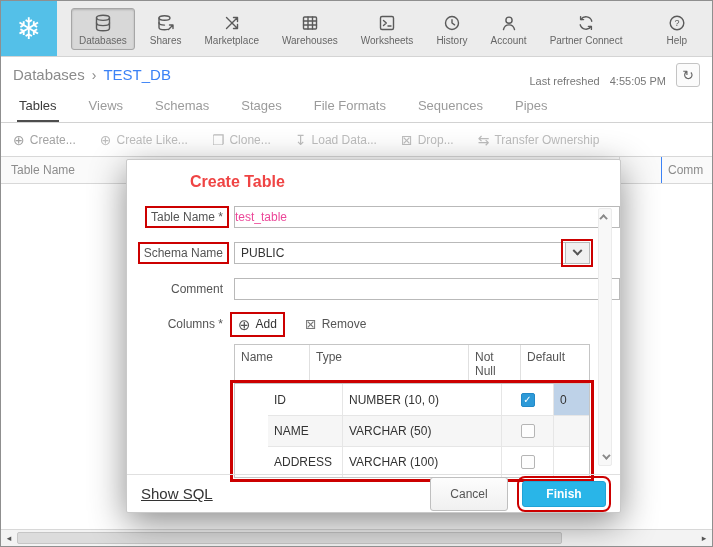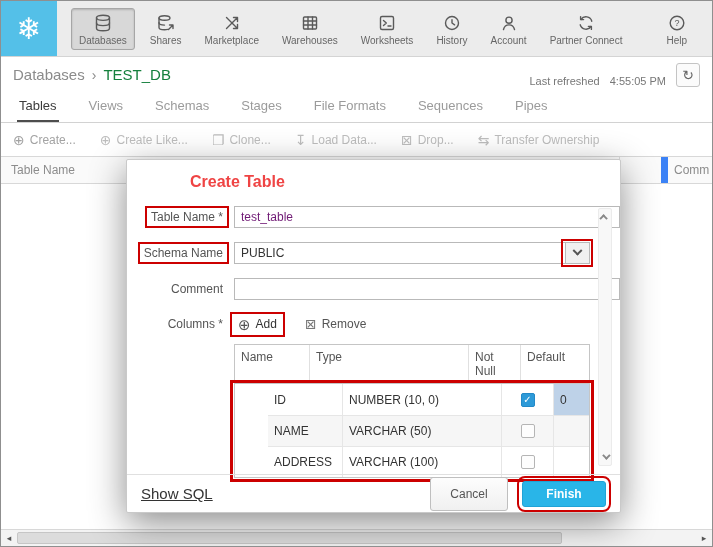--- a/index.html
+++ b/index.html
@@ -14,60 +14,60 @@
   .nav-item { display:flex; flex-direction:column; align-items:center; gap:2px; padding:4px 7px 3px; border:1px solid transparent; border-radius:3px; cursor:pointer; }
   .nav-item.active { background:#D8D8D8; border-color:#A6A6A6; box-shadow:inset 0 1px 2px rgba(0,0,0,.18); }
   .nlabel { font-size:10px; color:#666; white-space:nowrap; }
   .nicon svg { width:20px; height:20px; fill:none; stroke:#5A5A5A; stroke-width:1.4; stroke-linecap:round; stroke-linejoin:round; display:block; }
   .nav-right { display:flex; gap:28px; padding-right:20px; align-items:center; margin-left:auto; }
 
   
   .crumbbar { position:absolute; top:56px; left:0; right:0; height:35px; display:flex; align-items:center; padding:0 12px; background:#fff; }
   .crumb-root { font-size:15px; color:#8B8B8B; cursor:pointer; }
   .crumb-sep { margin:0 7px; color:#8B8B8B; font-size:14px; }
-  .crumb-cur { font-size:15px; color:#15803d; }
+  .crumb-cur { font-size:15px; color:#3b82f6; }
   .crumb-right { margin-left:auto; display:flex; align-items:flex-end; gap:10px; }
   .refresh-note { font-size:11px; color:#777; }
   .refresh-btn { width:24px; height:24px; border:1px solid #C4C4C4; border-radius:3px; background:#FBFBFB; color:#666; font-size:14px; display:flex; align-items:center; justify-content:center; cursor:pointer; }
 
   
   .tabsbar { position:absolute; top:91px; left:0; right:0; height:31px; display:flex; gap:28px; padding:0 16px; border-bottom:1px solid #D2D2D2; align-items:flex-end; background:#fff; }
   .tab { font-size:13px; color:#9B9B9B; padding:6px 2px 9px; cursor:pointer; white-space:nowrap; }
   .tab.active { color:#3C3C3C; border-bottom:2px solid #4D4D4D; padding-bottom:7px; }
 
   
   .toolbar { position:absolute; top:122px; left:0; right:0; height:33px; display:flex; align-items:center; gap:24px; padding:0 12px; background:#fff; }
   .tool { display:flex; align-items:center; gap:5px; color:#BDBDBD; font-size:12px; cursor:default; white-space:nowrap; }
   .tool .ticon { font-size:14px; line-height:1; }
   .tool.first { color:#A3A3A3; }
 
   
   .listheader { position:absolute; top:155px; left:0; right:0; height:28px; background:#FAFAFA; border-top:1px solid #D8D8D8; border-bottom:1px solid #D8D8D8; display:flex; align-items:stretch; font-size:12px; color:#8C8C8C; }
   .lh-name { padding-left:10px; flex:1; display:flex; align-items:center; }
   .lh-mid { width:42px; border-left:1px solid #DCDCDC; }
-  .lh-comment { width:51px; border-left:7px solid #3b82f6; display:flex; align-items:center; padding-left:6px; overflow:hidden; white-space:nowrap; }
+  .lh-comment { width:51px; border-left:1px solid #3b82f6; display:flex; align-items:center; padding-left:6px; overflow:hidden; white-space:nowrap; }
 
   
   .hscroll { position:absolute; left:0; right:0; bottom:0; height:17px; background:#F3F3F3; border-top:1px solid #D8D8D8; }
   .hs-arrow { position:absolute; top:0; width:16px; height:16px; color:#555; font-size:9px; display:flex; align-items:center; justify-content:center; cursor:pointer; }
   .hs-left { left:0; } .hs-right { right:0; }
   .hs-thumb { position:absolute; left:16px; top:2px; height:12px; width:545px; background:#DCDCDC; border:1px solid #C6C6C6; border-radius:2px; cursor:pointer; }
 
   
   .modal { position:absolute; left:125px; top:158px; width:495px; height:354px; background:#fff; border:1px solid #C9C9C9; border-radius:2px; box-shadow:0 10px 36px rgba(0,0,0,.45); }
   .m-title { position:absolute; top:13px; left:20px; font-size:16px; font-weight:bold; color:#ef4444;margin-left:43px; }
   .m-form { position:absolute; top:46px; left:0; right:0; }
   .frow { display:flex; align-items:center; margin-bottom:14px; }
   .frow.last { margin-bottom:10px; height:20px; }
   .flabel { width:99px; text-align:right; margin-right:8px; font-size:12px; color:#555; flex-shrink:0; }
   .flabel span { display:inline-block; padding:1px 3px; }
   .red-box { outline:2px solid #CC0000; outline-offset:1px; }
   .red-box-gap { outline:2px solid #CC0000; outline-offset:2px; }
   .red-box-thick { outline:3px solid #CC0000; outline-offset:1px;padding-left:33px; }
-  .finput { width:396px; height:22px; border:1px solid #B9B9B9; font-size:12px; padding:0 6px; color:#701a75; font-family:inherit; background:#fff; }
+  .finput { width:396px; height:22px; border:1px solid #B9B9B9; font-size:12px; padding:0 0; color:#ec4899; font-family:inherit; background:#fff; }
   .fselect { position:relative; width:356px; height:22px; border:1px solid #B9B9B9; font-size:12px; color:#333; display:flex; align-items:center; padding-left:6px; background:#fff; }
   .sel-btn { position:absolute; right:0; top:0; bottom:0; width:24px; border-left:1px solid #B9B9B9; background:#F1F1F1; display:flex; align-items:center; justify-content:center; cursor:pointer; }
   .chev-d { width:7px; height:7px; border-right:2px solid #555; border-bottom:2px solid #555; transform:rotate(45deg) translate(-2px,-2px); }
   .btn-add, .btn-remove { display:flex; align-items:center; gap:5px; font-size:12px; color:#333; cursor:pointer; padding:1px 4px; }
   .btn-add .bicon { font-size:15px; color:#555; line-height:1; }
   .btn-remove { margin-left:20px; color:#555; }
   .btn-remove .bicon { font-size:14px; color:#777; line-height:1; }
 
   
   .cgrid { margin-left:107px; width:356px; font-size:12px; }

